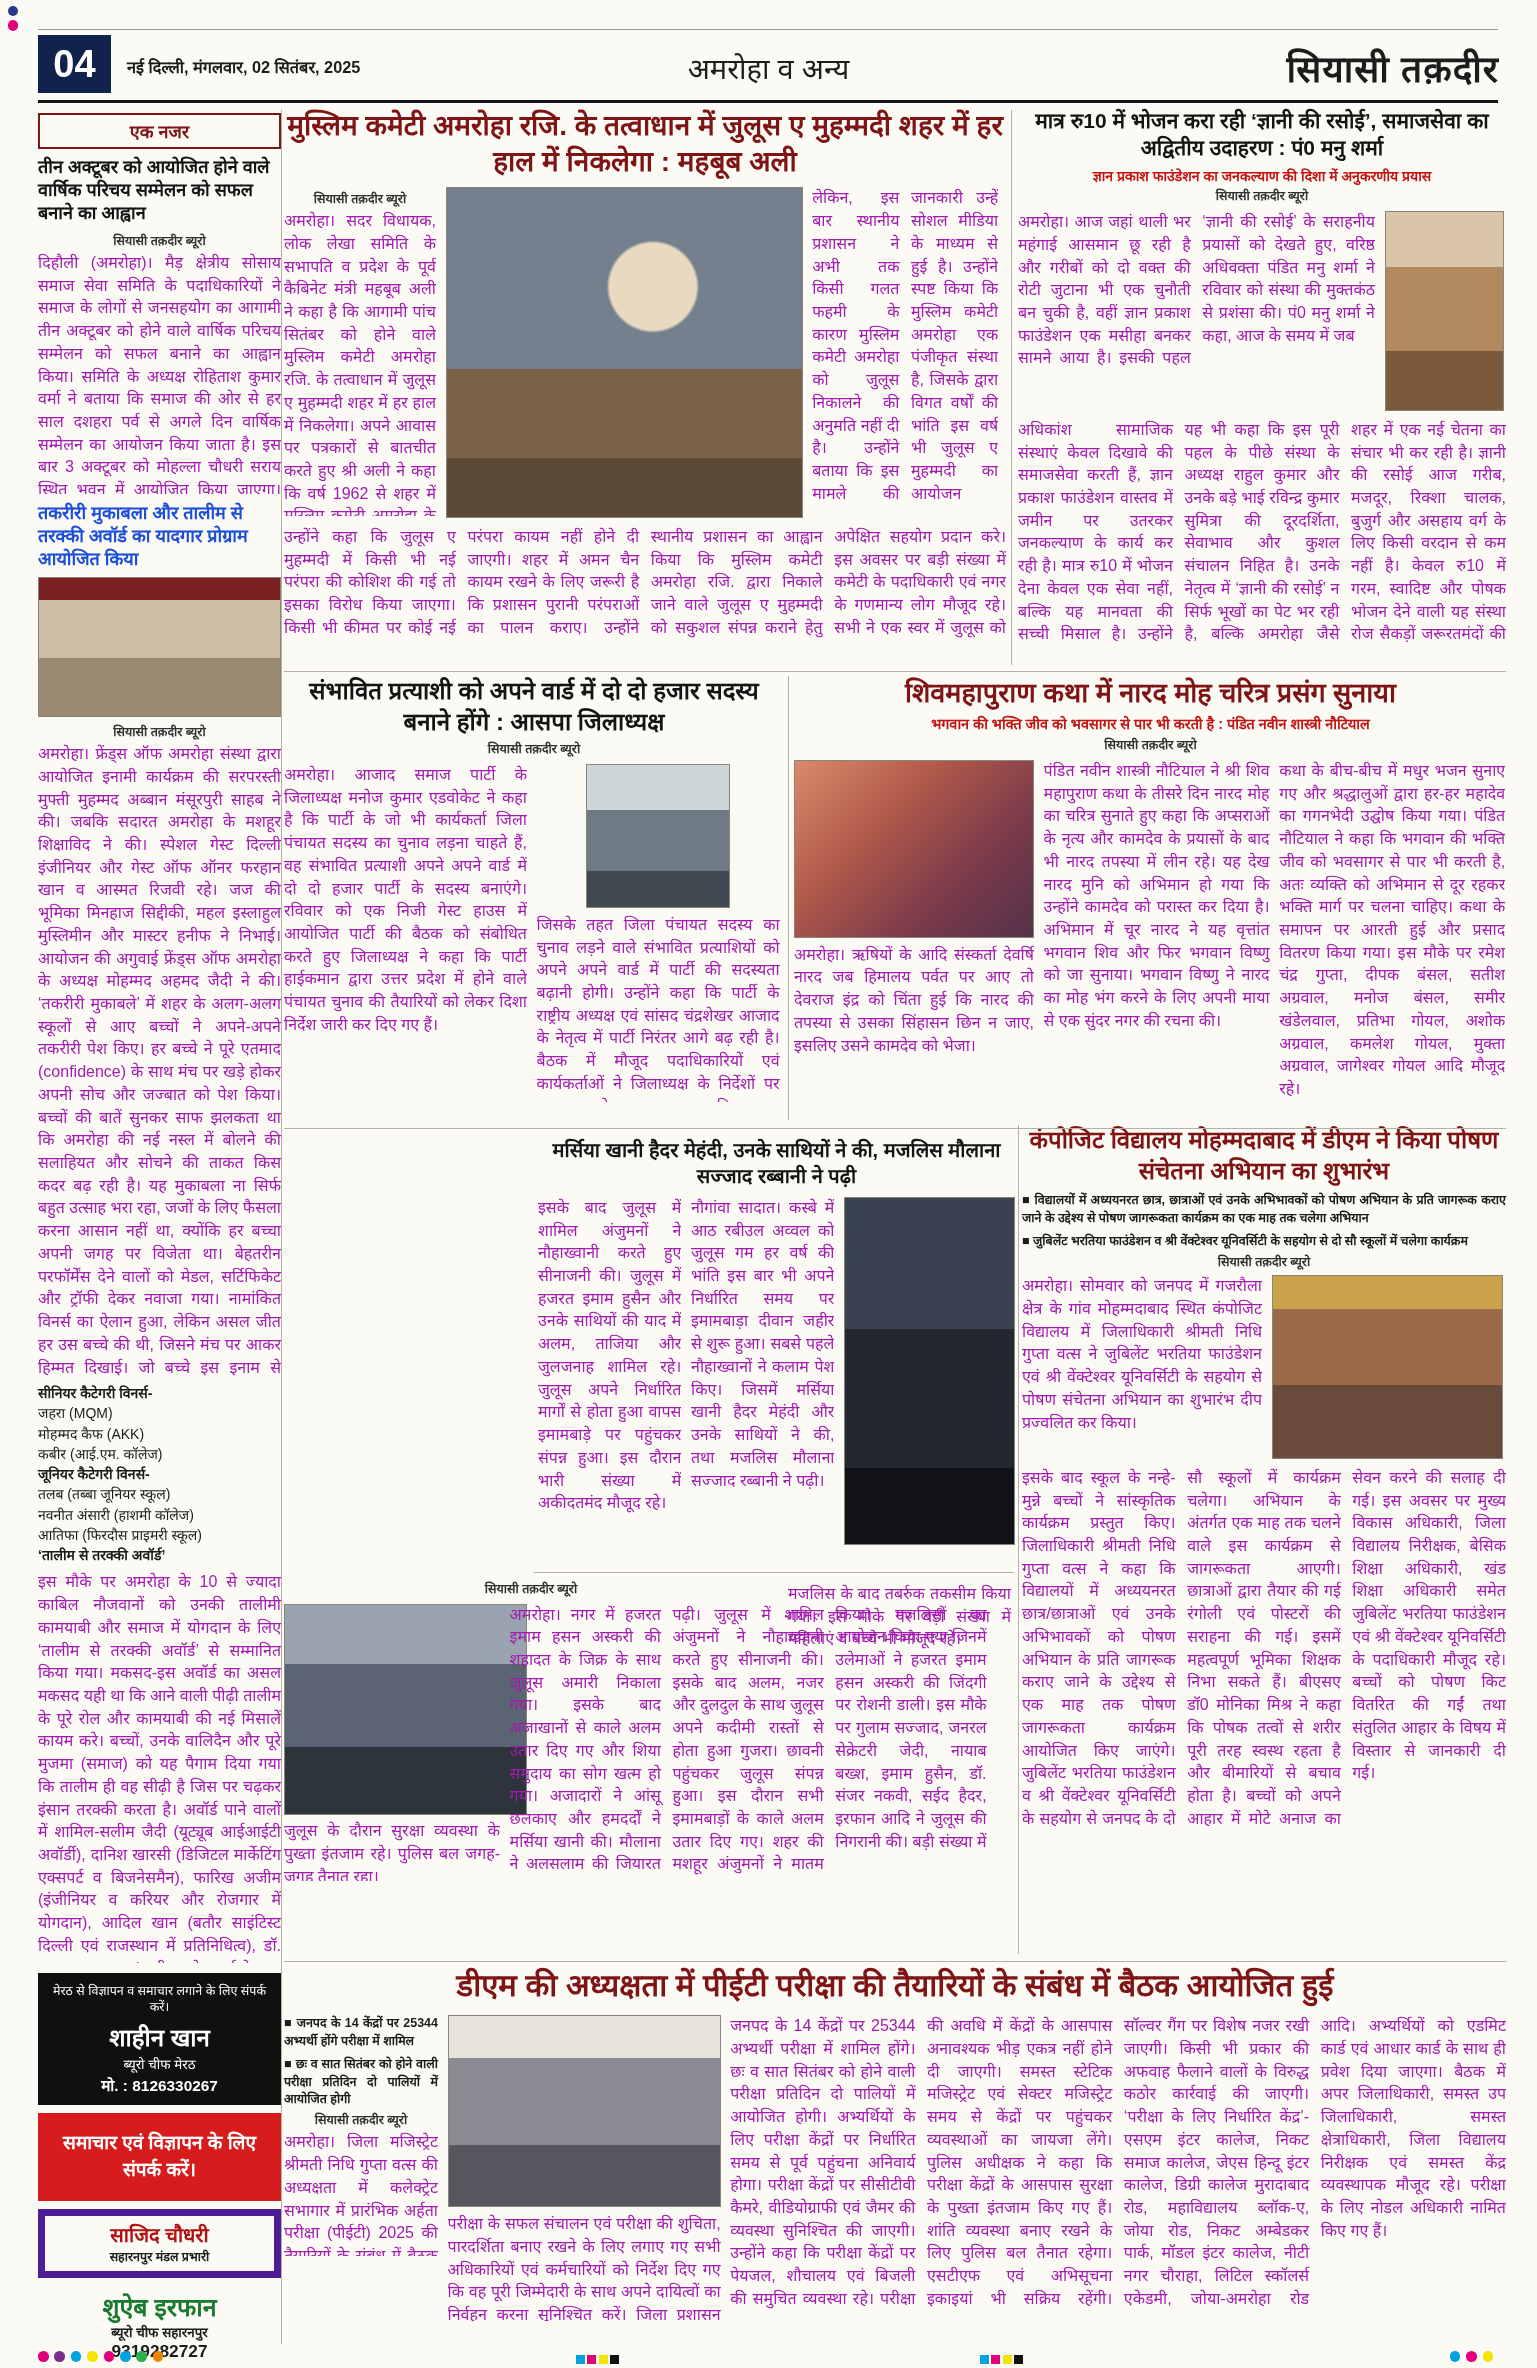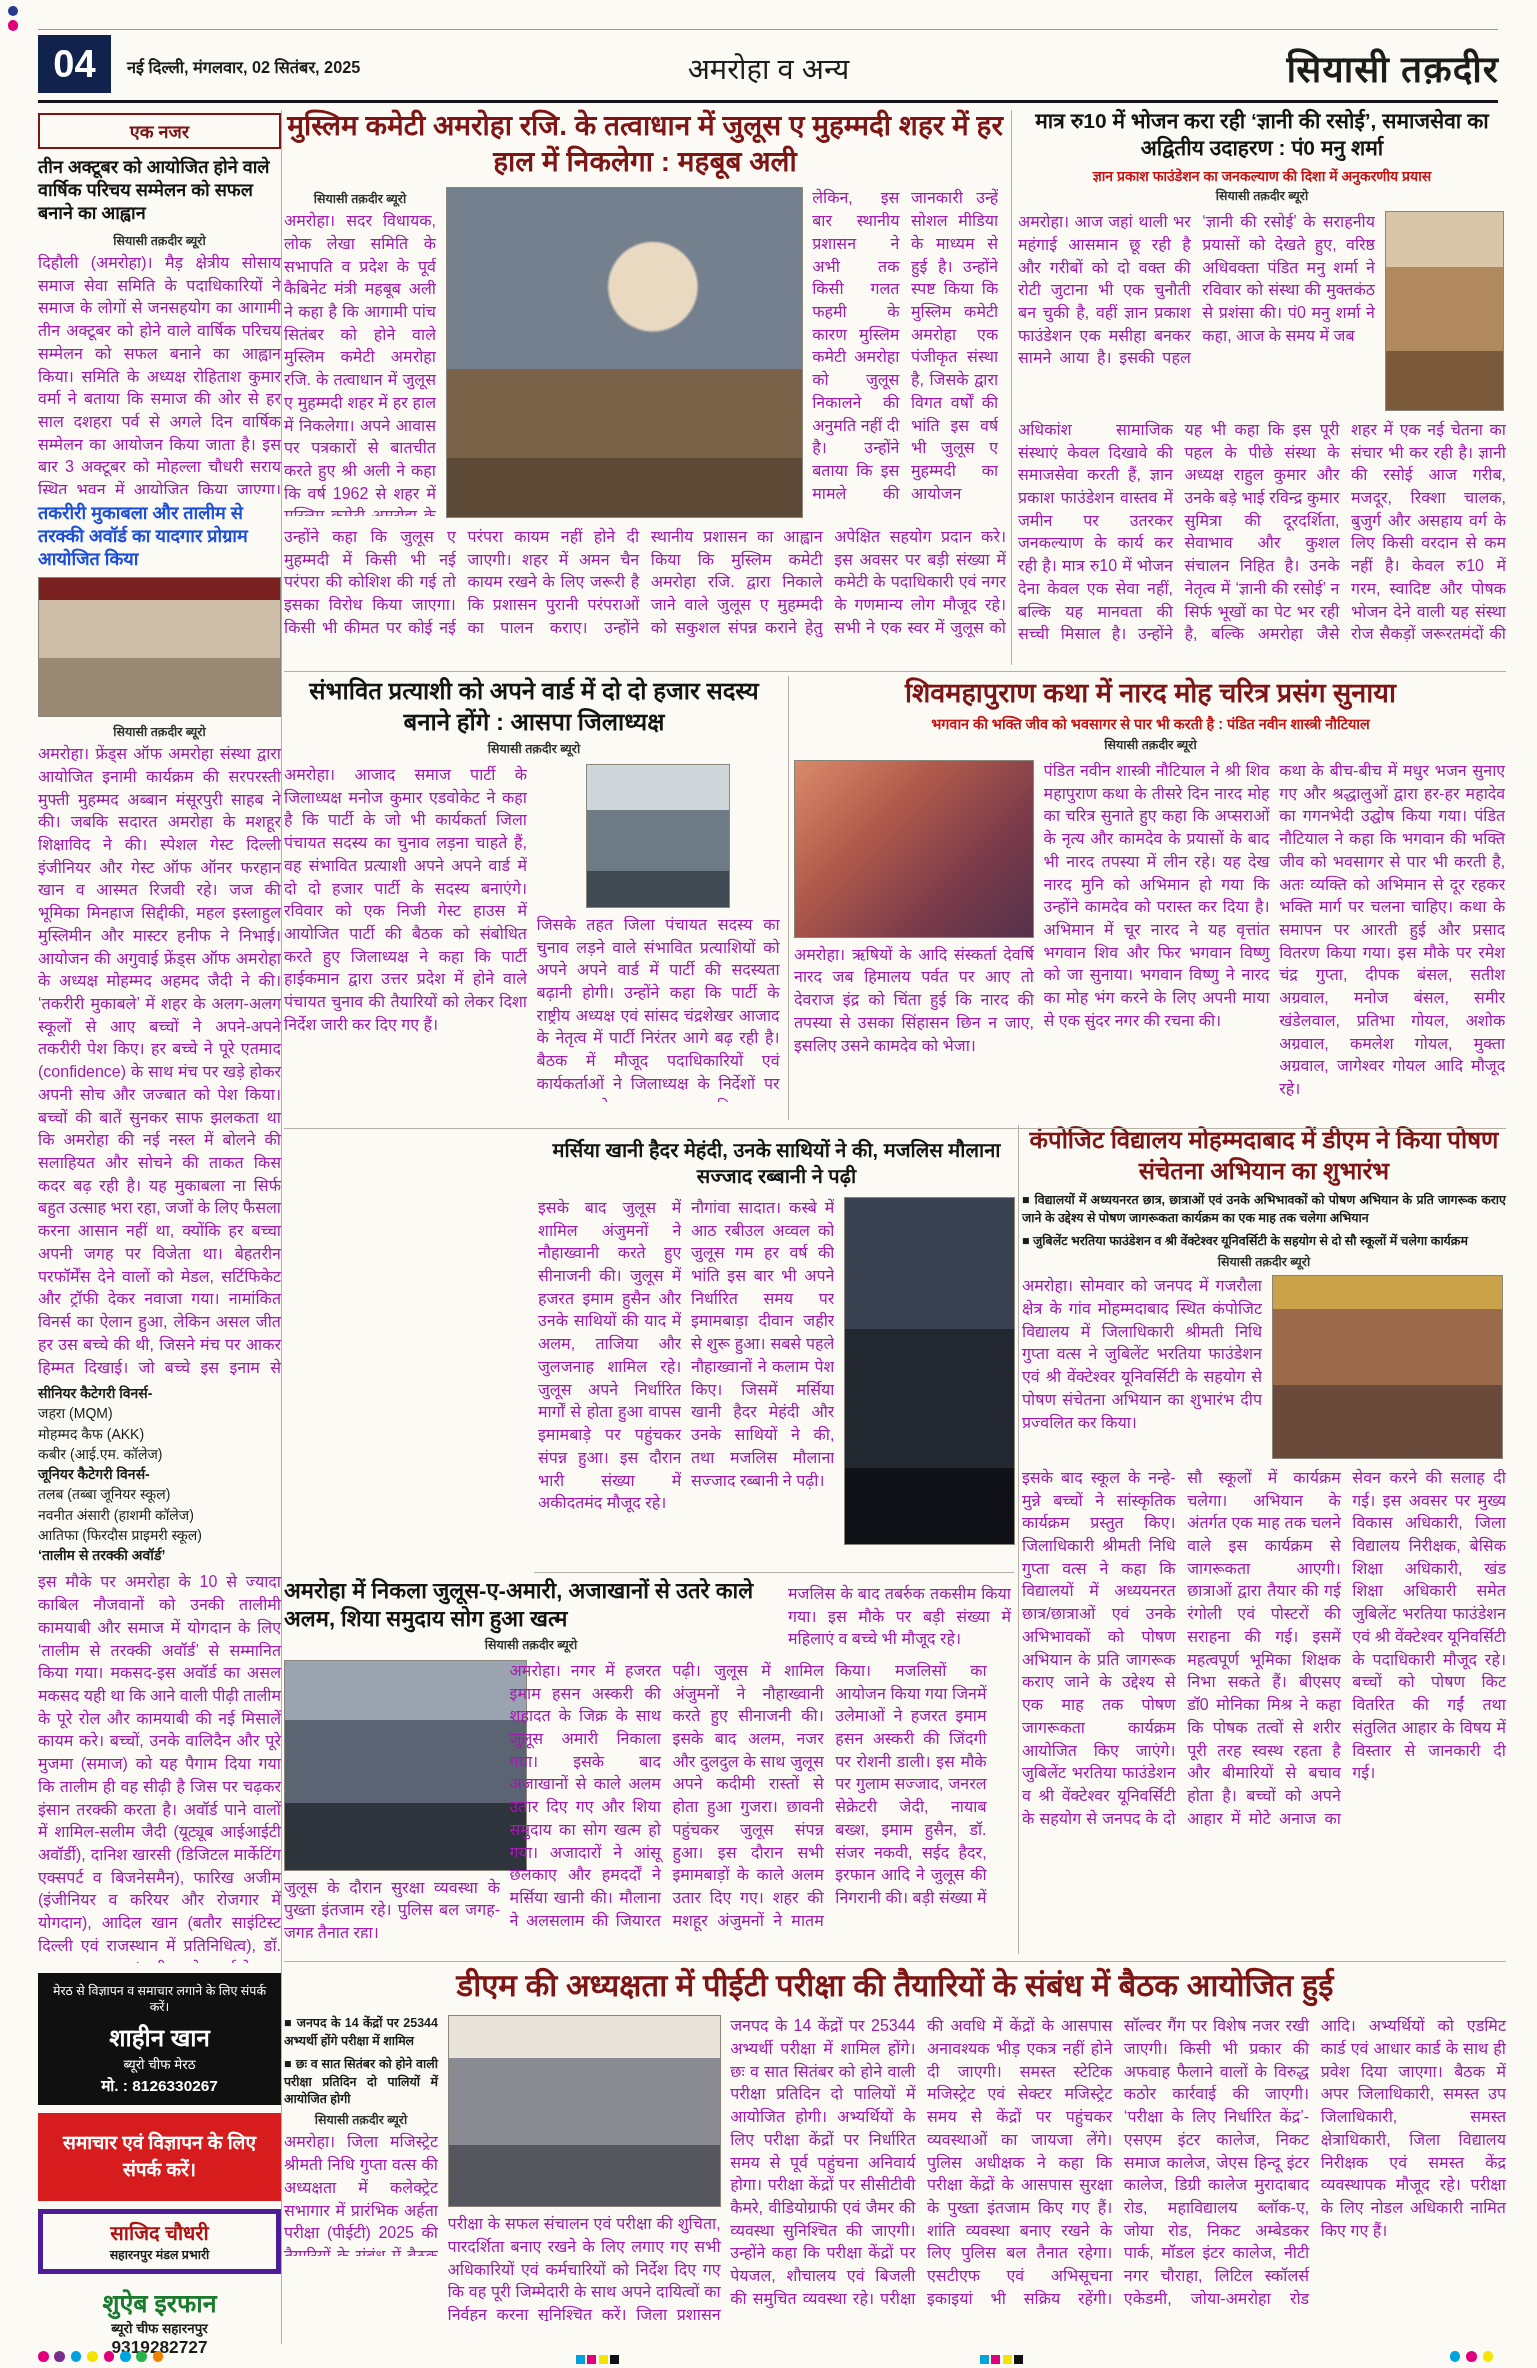--- a/index.html
+++ b/index.html
@@ -57,21 +57,21 @@
   #body-award2{height:392px;}
   
   .adblock{box-sizing:border-box;text-align:center;}
   #ad-meerut{background:#101010;color:#fff;padding:9.6px 7.7px;margin-top:9.6px;}
   #ad-meerut .l1{font-size:12.5px;line-height:1.35;}
   #ad-meerut .nm{font-size:24px;font-weight:bold;margin:3.8px 0 1.9px;}
   #ad-meerut .rl{font-size:13.4px;}
   #ad-meerut .ph{font-size:15.4px;font-weight:bold;margin-top:1.9px;}
   #ad-contact{background:#d61c1c;color:#fff;font-size:19px;font-weight:bold;
               padding:17.3px 11.5px;margin-top:7.7px;line-height:1.4;}
-  #ad-sajid{margin-top:7.7px;border:5px solid #4c1d95;padding:5.8px 3.8px;}
+  #ad-sajid{margin-top:7.7px;border:7px solid #4c1d95;padding:5.8px 3.8px;}
   #ad-sajid .nm{font-size:20px;font-weight:bold;color:#b01212;}
   #ad-sajid .rl{font-size:12.5px;font-weight:bold;}
   #ad-shueb{margin-top:7px;padding:3.8px;}
   #ad-shueb .nm{font-size:25px;font-weight:800;color:#1a7a2e;}
   #ad-shueb .rl{font-size:13.4px;font-weight:bold;}
   #ad-shueb .ph{font-size:17.3px;font-weight:bold;}
   
   #art-muslim{left:284px;top:108px;width:722px;}
   #art-muslim .hl{font-size:28px;}
   #art-gyani{left:1018px;top:108px;width:488px;}
@@ -222,21 +222,20 @@
     <div class="row" style="margin-top:7.7px;">
       <div class="body clip" style="width:144px;height:348px;">इसके बाद जुलूस में शामिल अंजुमनों ने नौहाख्वानी करते हुए सीनाजनी की। जुलूस में हजरत इमाम हुसैन और उनके साथियों की याद में अलम, ताजिया और जुलजनाह शामिल रहे। जुलूस अपने निर्धारित मार्गों से होता हुआ वापस इमामबाड़े पर पहुंचकर संपन्न हुआ। इस दौरान भारी संख्या में अकीदतमंद मौजूद रहे।</div>
       <div class="body clip" style="width:144px;height:348px;">नौगांवा सादात। कस्बे में आठ रबीउल अव्वल को जुलूस गम हर वर्ष की भांति इस बार भी अपने निर्धारित समय पर इमामबाड़ा दीवान जहीर से शुरू हुआ। सबसे पहले नौहाख्वानों ने कलाम पेश किए। जिसमें मर्सिया खानी हैदर मेहंदी और उनके साथियों ने की, तथा मजलिस मौलाना सज्जाद रब्बानी ने पढ़ी।</div>
       <div class="photo ph-night" style="width:171px;height:348px;"></div>
     </div>
   </section>
 
   <div id="marsiya-cont" class="art body clip">मजलिस के बाद तबर्रुक तकसीम किया गया। इस मौके पर बड़ी संख्या में महिलाएं व बच्चे भी मौजूद रहे।</div>
 
   <section id="art-juloos" class="art">
-    <h2 class="hl">अमरोहा में निकला जुलूस-ए-अमारी, अजाखानों से उतरे काले अलम, शिया समुदाय सोग हुआ खत्म</h2>
     <div class="byline" style="width:494px;">सियासी तक़दीर ब्यूरो</div>
     <div class="row" style="margin-top:3.8px;">
       <div style="width:216px;flex:none;">
         <div class="photo ph-street" style="width:243px;height:211px;margin-bottom:5.8px;"></div>
         <div class="body clip" style="height:61px;">जुलूस के दौरान सुरक्षा व्यवस्था के पुख्ता इंतजाम रहे। पुलिस बल जगह-जगह तैनात रहा।</div>
       </div>
       <div class="body cols3 clip" style="width:477px;height:281px;">अमरोहा। नगर में हजरत इमाम हसन अस्करी की शहादत के जिक्र के साथ जुलूस अमारी निकाला गया। इसके बाद अजाखानों से काले अलम उतार दिए गए और शिया समुदाय का सोग खत्म हो गया। अजादारों ने आंसू छलकाए और हमदर्दों ने मर्सिया खानी की। मौलाना ने अलसलाम की जियारत पढ़ी। जुलूस में शामिल अंजुमनों ने नौहाख्वानी करते हुए सीनाजनी की। इसके बाद अलम, नजर और दुलदुल के साथ जुलूस अपने कदीमी रास्तों से होता हुआ गुजरा। छावनी पहुंचकर जुलूस संपन्न हुआ। इस दौरान सभी इमामबाड़ों के काले अलम उतार दिए गए। शहर की मशहूर अंजुमनों ने मातम किया। मजलिसों का आयोजन किया गया जिनमें उलेमाओं ने हजरत इमाम हसन अस्करी की जिंदगी पर रोशनी डाली। इस मौके पर गुलाम सज्जाद, जनरल सेक्रेटरी जेदी, नायाब बख्श, इमाम हुसैन, डॉ. संजर नकवी, सईद हैदर, इरफान आदि ने जुलूस की निगरानी की। बड़ी संख्या में महिलाएं व बच्चे भी मौजूद रहे।</div>
     </div>
   </section>
 

